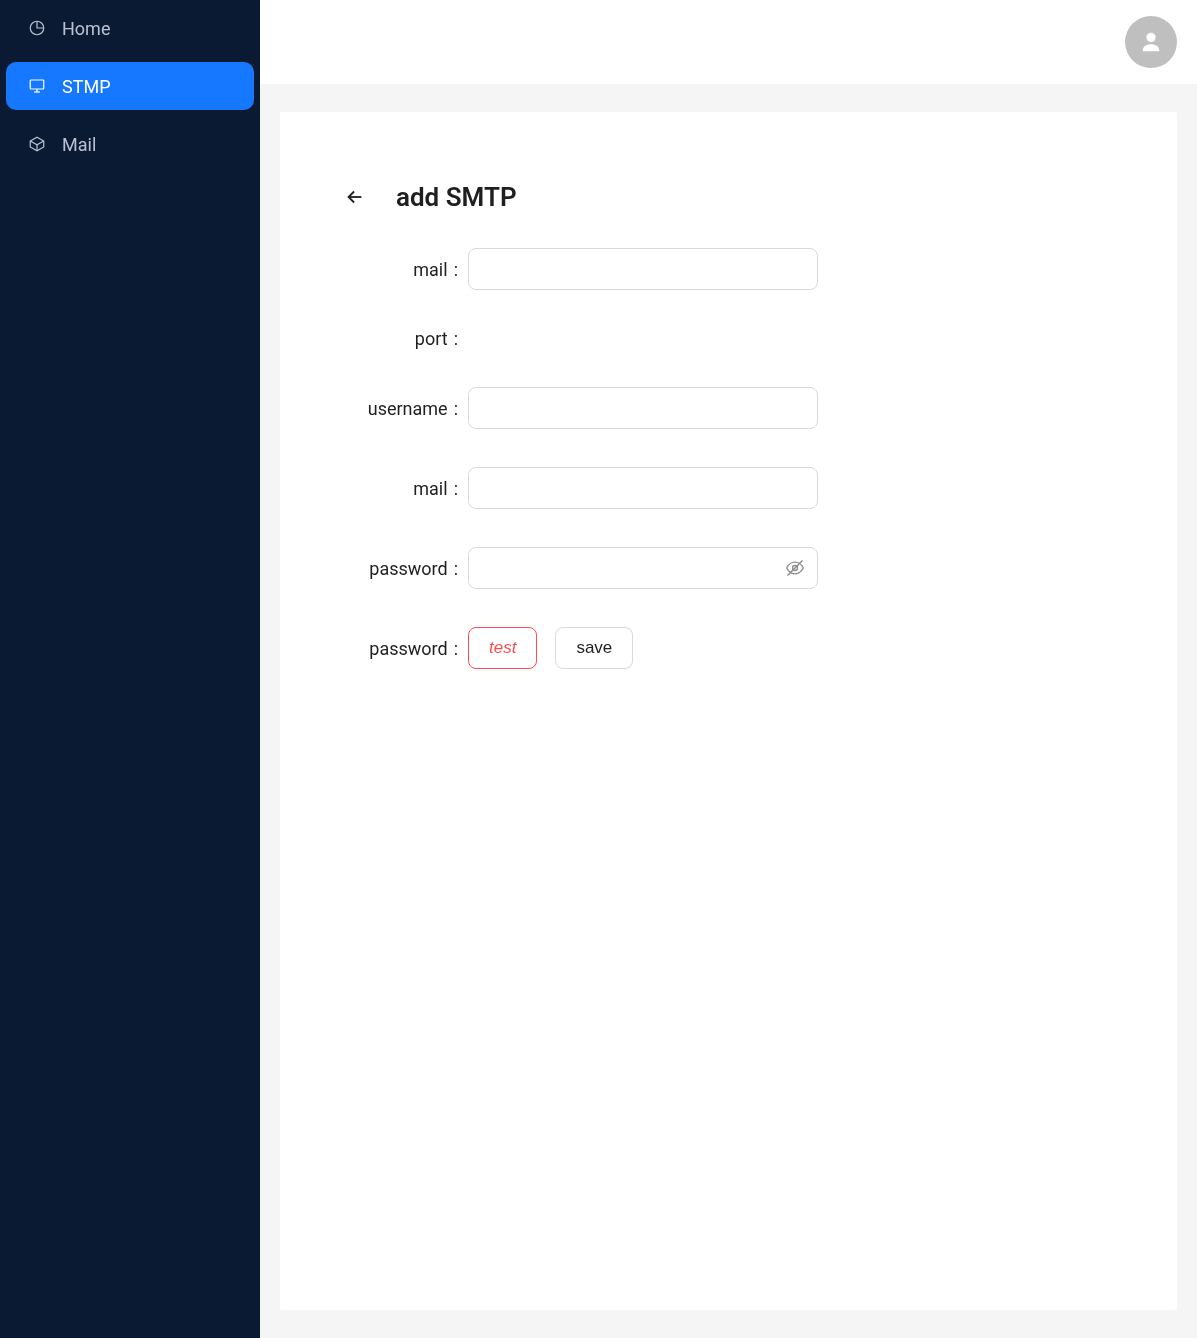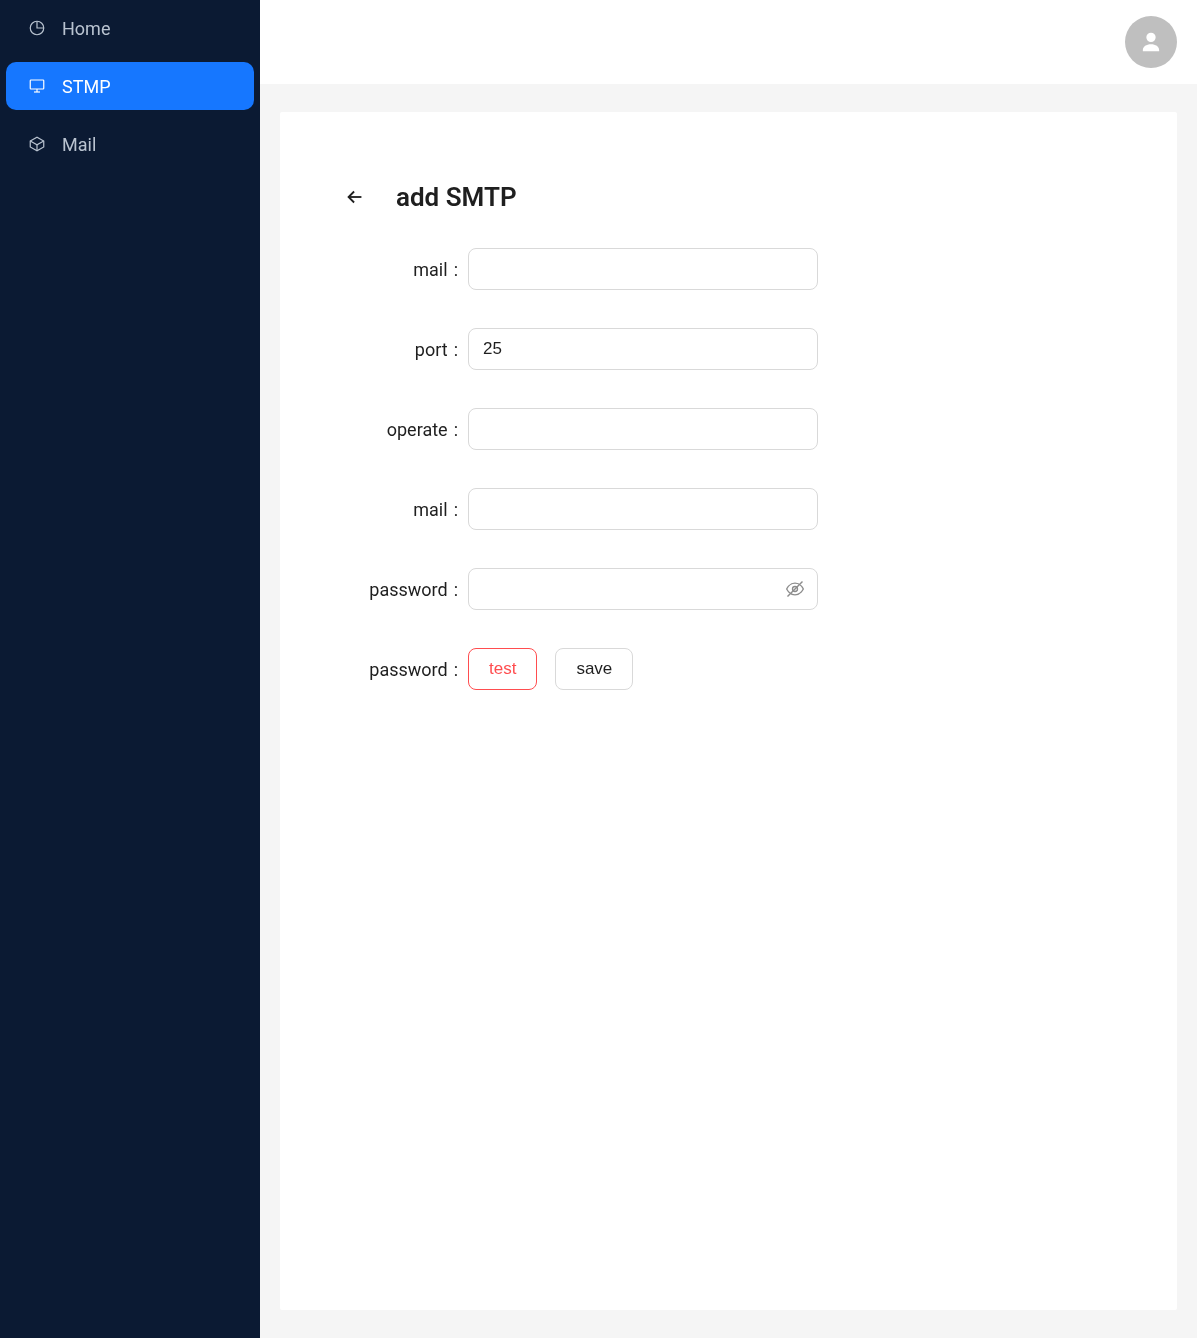--- a/index.html
+++ b/index.html
@@ -130,21 +130,21 @@
   }
   .input-suffix svg{width:20px;height:20px;stroke:currentColor;fill:none;stroke-width:1.6;}
 
   .btn{
     height:42px;padding:0 20px;border-radius:8px;border:1px solid var(--border);
     background:#ffffff;font-size:17px;cursor:pointer;color:var(--text);
     display:inline-flex;align-items:center;justify-content:center;
   }
   .btn + .btn{margin-left:14px;}
   .btn.danger-outline{
-    border-color:var(--danger);color:var(--danger);
+    border-color:var(--danger);color:var(--danger);font-style:italic;
   }
 </style>
 </head>
 <body>
 
 <div class="layout">
 
   <nav class="sidebar">
     <div class="nav-item">
       <span class="nav-icon">
@@ -209,28 +209,25 @@
             <div class="form-control">
               <input class="text-input" type="text" value="" style="">
             </div>
           </div>
 
           <div class="form-row">
             <label class="form-label">
               <span>port</span>
                 <span class="colon">:</span>
             </label>
-            <div class="form-control">
-              <input class="text-input" type="text" value="25" style="">
-            </div>
-          </div>
-
-          <div class="form-row">
-            <label class="form-label">
-              <span>operate</span>
+          </div>
+
+          <div class="form-row">
+            <label class="form-label">
+              <span>username</span>
                 <span class="colon">:</span>
             </label>
             <div class="form-control">
               <input class="text-input" type="text" value="" style="">
             </div>
           </div>
 
           <div class="form-row">
             <label class="form-label">
               <span>mail</span>

